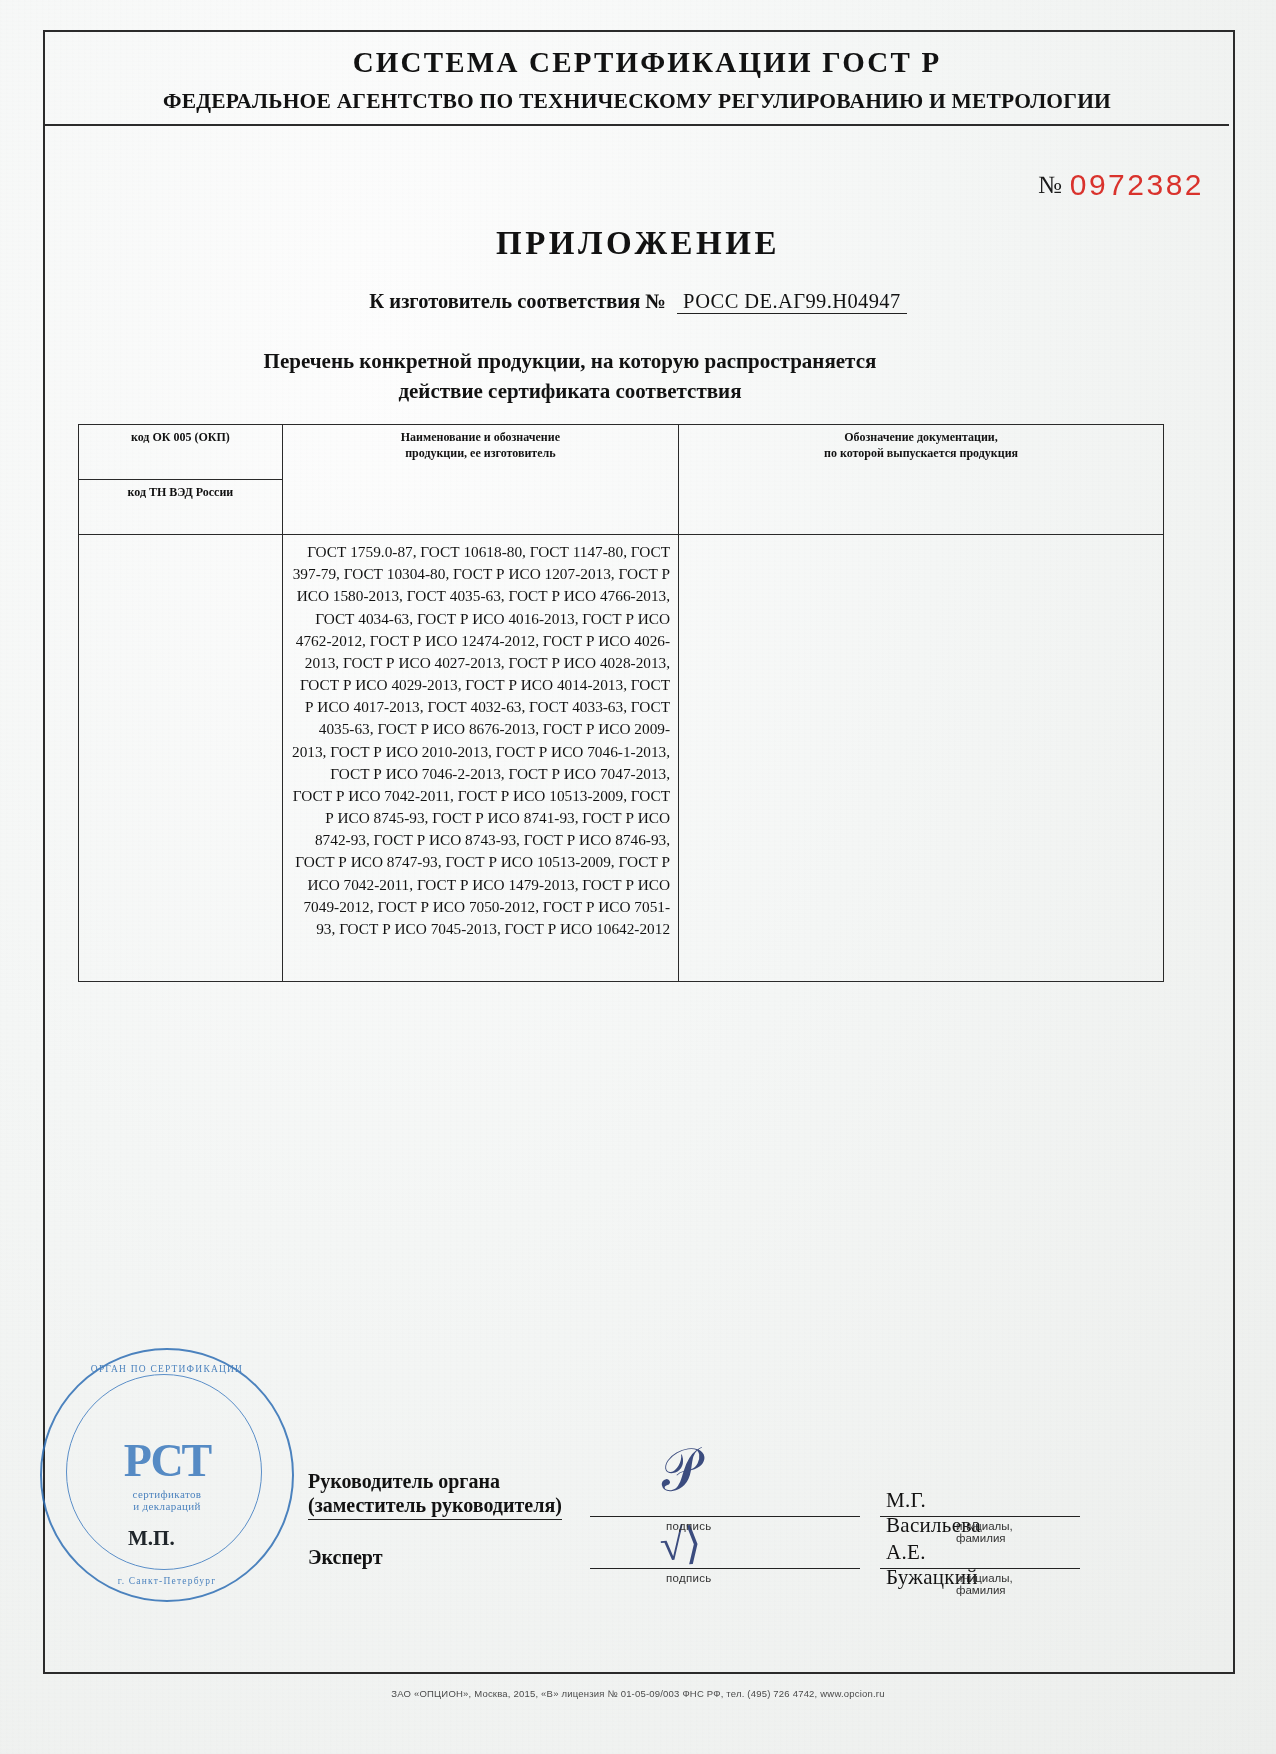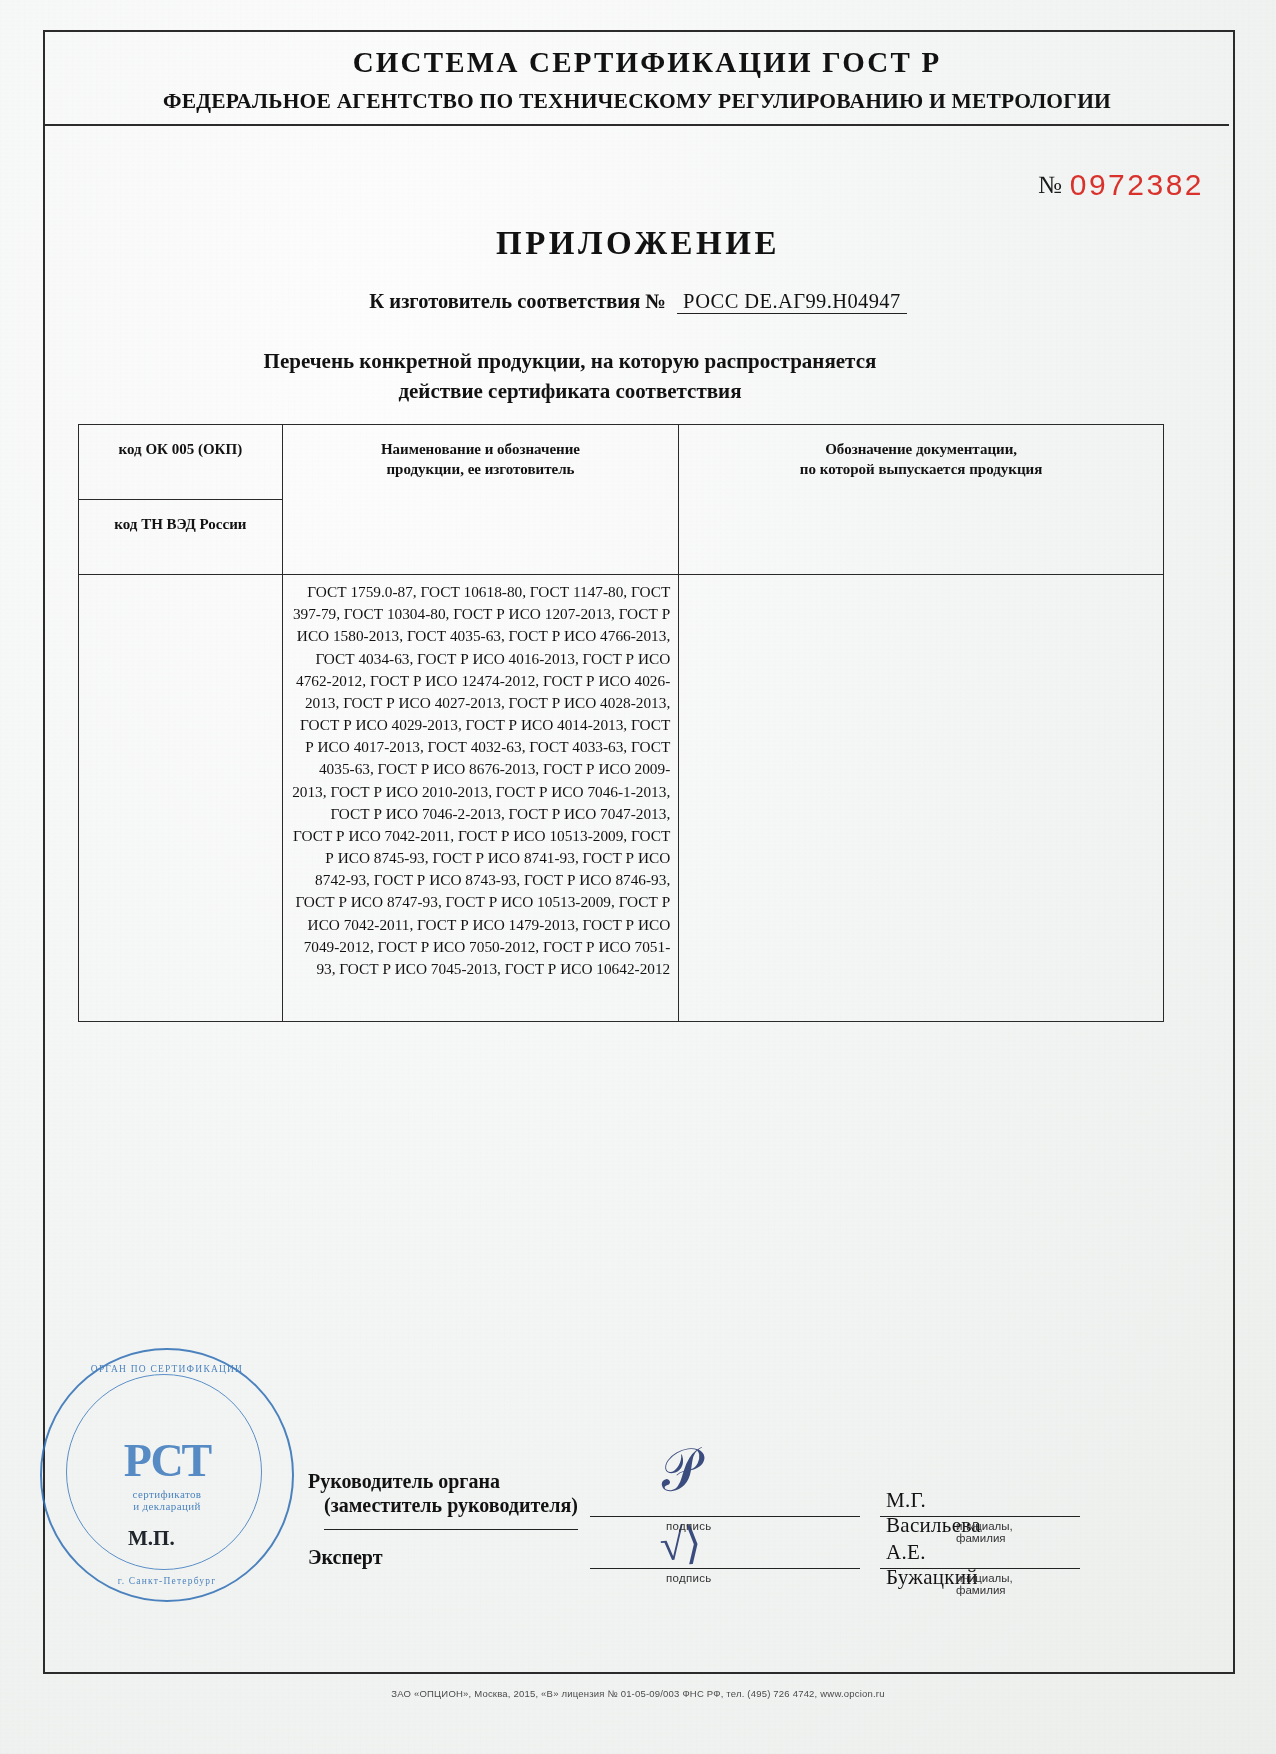--- a/index.html
+++ b/index.html
@@ -122,22 +122,22 @@
     width: 1086px;
     border-collapse: collapse;
   }
   .table td, .table th {
     border: 1px solid #2a2a2a;
     vertical-align: top;
   }
   .hdr-cell {
     text-align: center;
     font-weight: bold;
-    font-size: 15px;
-    padding: 14px 8px;
+    font-size: 12px;
+    padding: 4px 8px;
     vertical-align: middle;
     line-height: 1.35;
   }
   .hdr-okp {
     height: 46px;
     width: 196px;
   }
   .hdr-tnved {
     height: 46px;
     width: 196px;
@@ -228,21 +228,21 @@
     font-size: 21px;
     font-weight: bold;
     color: #20262b;
   }
   .sig-row {
     position: absolute;
     font-size: 20px;
     font-weight: bold;
   }
   .sig-role1 { left: 308px; top: 92px; }
-  .sig-role1b { left: 324px; top: 116px; border-bottom: 1.5px solid #222; padding-bottom: 12px; }
+  .sig-role1b { left: 308px; top: 116px; border-bottom: 1.5px solid #222; padding-bottom: 2px; }
   .sig-role2 { left: 308px; top: 168px; }
   .sig-line {
     position: absolute;
     border-bottom: 1.5px solid #222;
   }
   .sig-line-1 { left: 590px; top: 138px; width: 270px; }
   .sig-line-2 { left: 590px; top: 190px; width: 270px; }
   .sig-caption {
     position: absolute;
     font-size: 11.5px;

